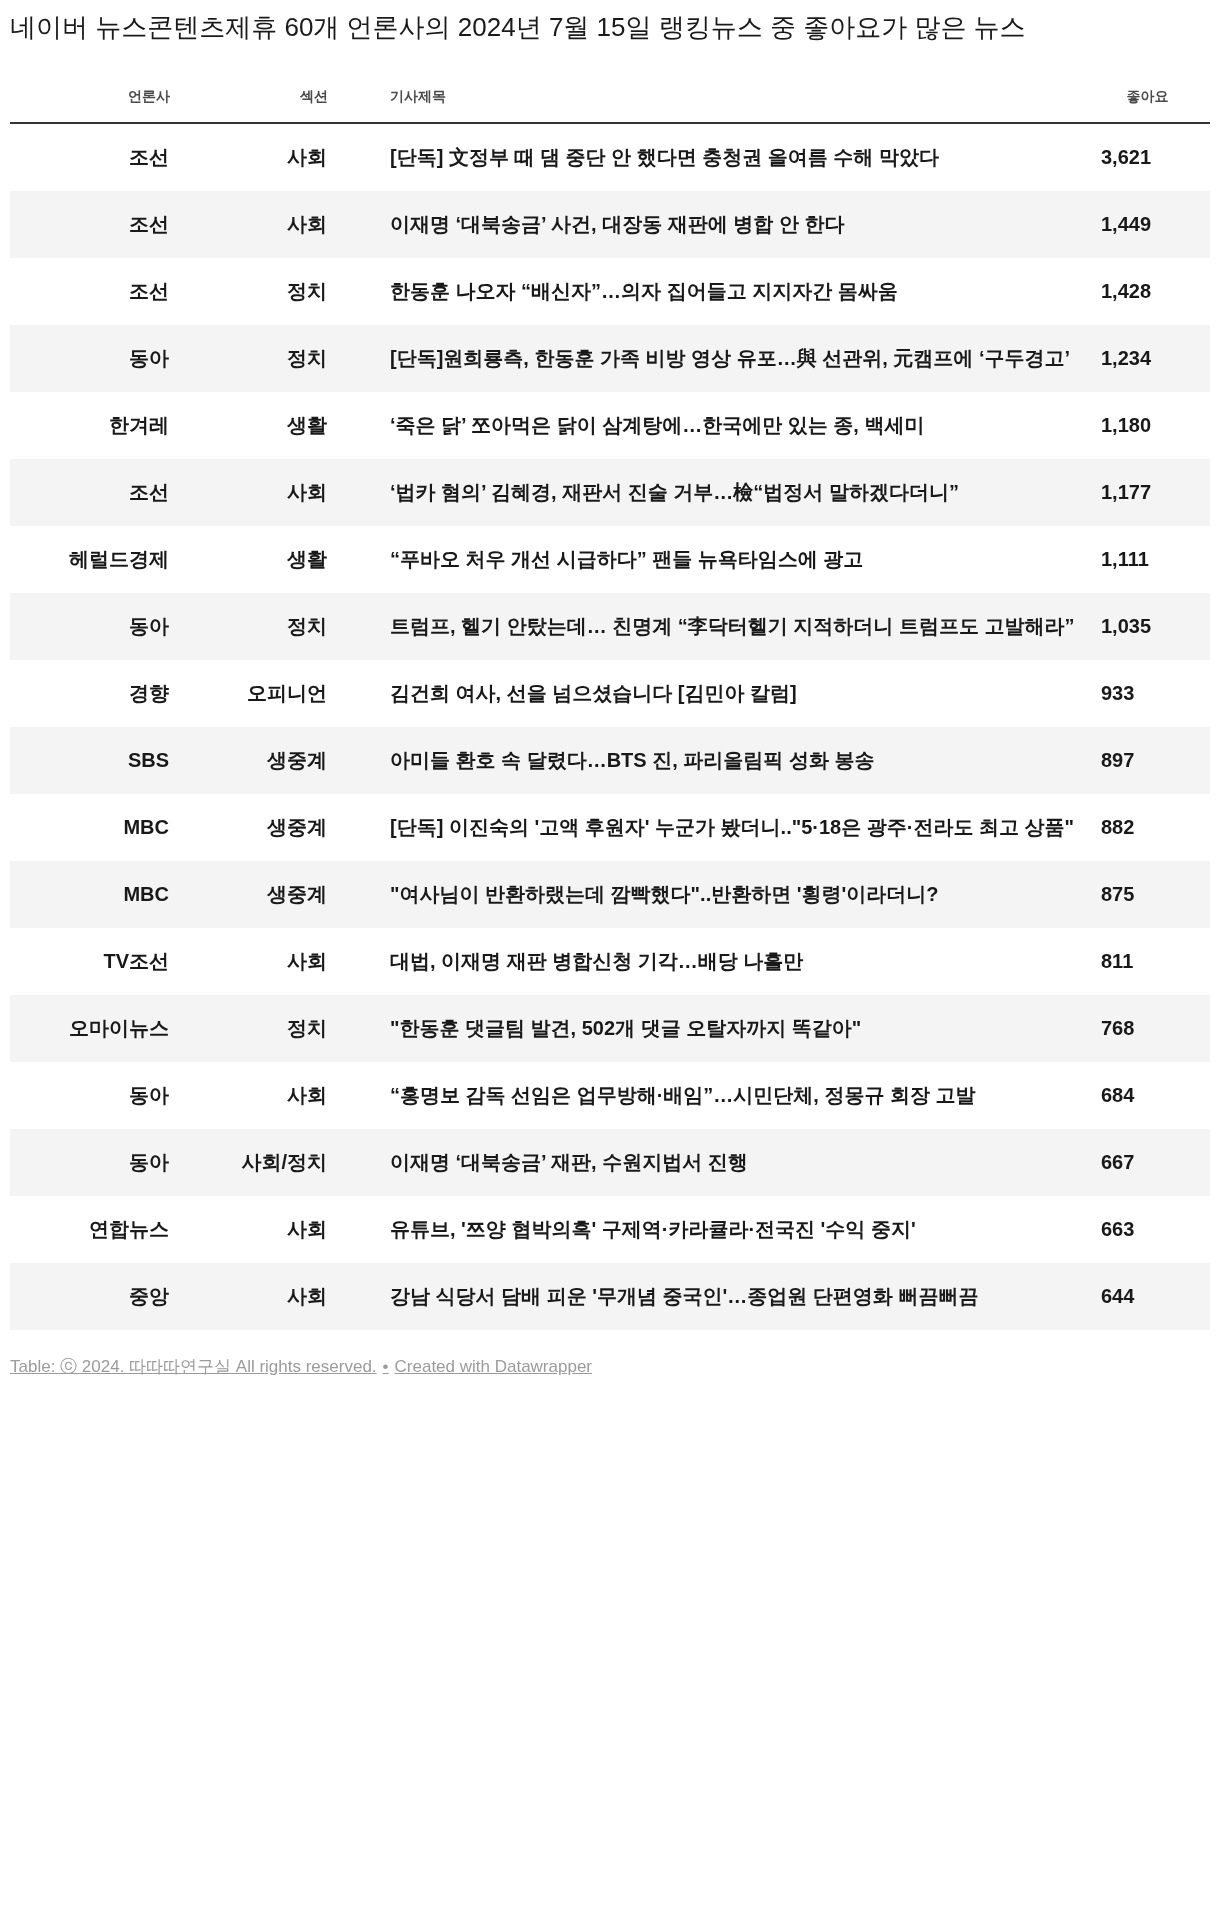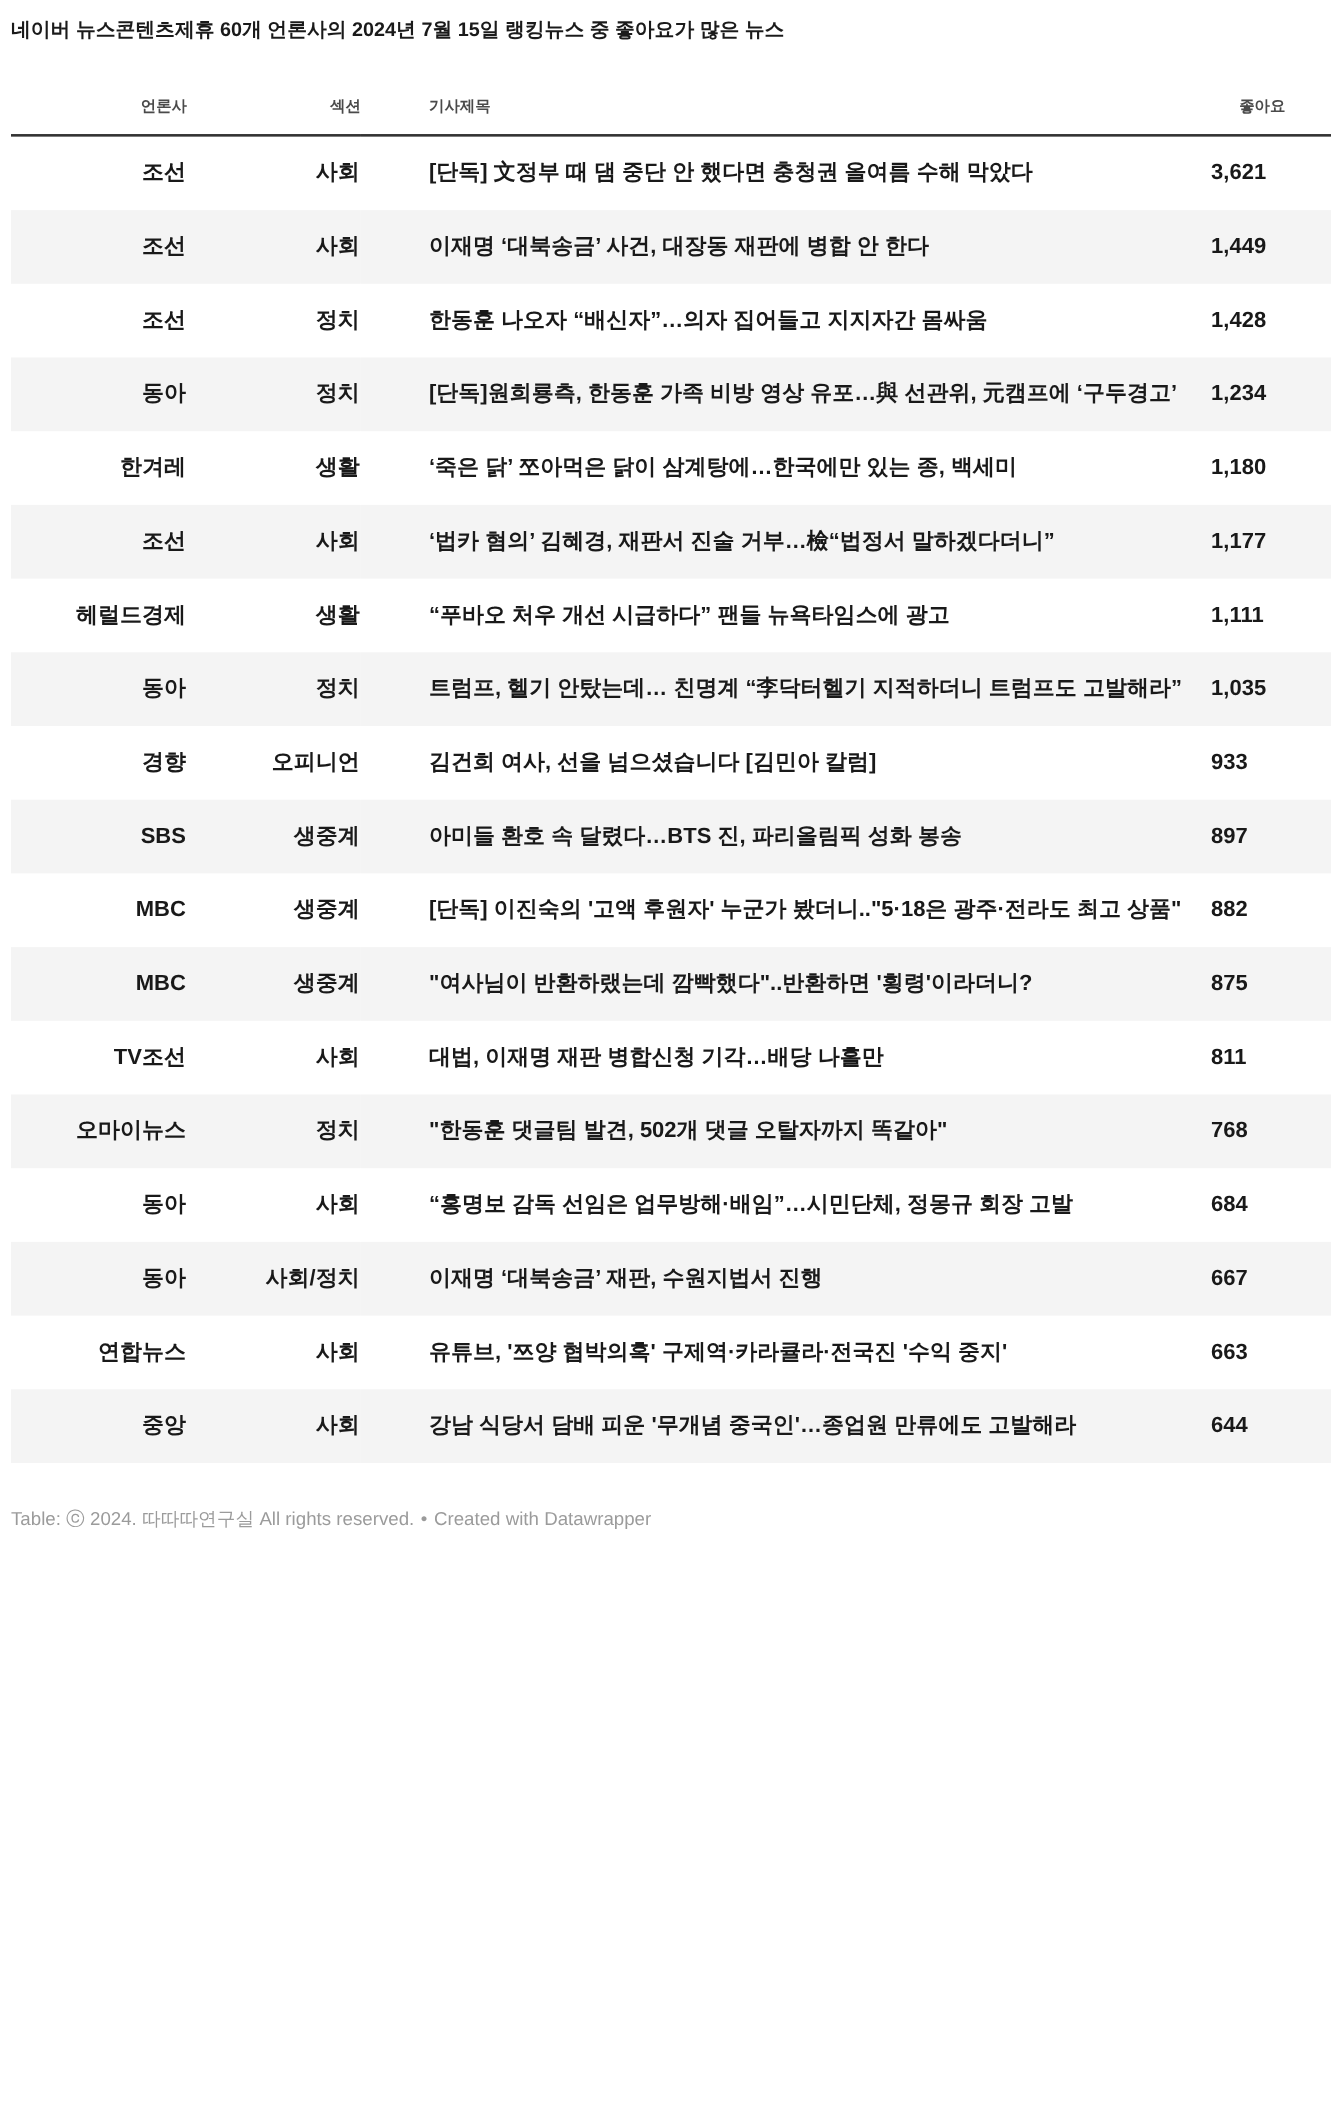--- a/index.html
+++ b/index.html
@@ -11,23 +11,23 @@
     overflow: hidden;
     font-family: "Liberation Sans", "DejaVu Sans", sans-serif;
   }
   .wrap {
     padding: 0 10px;
     box-sizing: border-box;
     width: 1220px;
   }
   .chart-title {
     padding-top: 12px;
-    font-size: 18px;
+    font-size: 26px;
     line-height: 30px;
-    font-weight: 700;
+    font-weight: 400;
     color: #1a1a1a;
   }
   table.dw-table {
     border-collapse: collapse;
     table-layout: fixed;
     width: 1200px;
     margin-top: 46px;
   }
   thead th {
     font-size: 14px;
@@ -47,25 +47,26 @@
     vertical-align: middle;
   }
   tbody tr:nth-child(even) { background: #f4f4f4; }
 
   .col-outlet   { width: 160px; text-align: right; }
   .col-section  { width: 96px;  padding-left: 62px; text-align: right; }
   .col-headline { width: 710px; padding-left: 62px; text-align: left; }
   .col-likes    { padding-right: 15px; }
 
   .footer {
-    margin-top: 40px;
+    margin-top: 26px;
     font-size: 17px;
     line-height: 22px;
     color: #9b9b9b;
     font-weight: 400;
+    text-decoration: underline;
   }
   .footer a {
     color: #9b9b9b;
     text-decoration: none;
   }
   .footer .sep { padding: 0 6px; }
 </style>
 </head>
 <body>
 
@@ -181,21 +182,21 @@
   </tr>
         <tr>
     <td class="col-outlet">연합뉴스</td>
     <td class="col-section">사회</td>
     <td class="col-headline">유튜브, '쯔양 협박의혹' 구제역·카라큘라·전국진 '수익 중지'</td>
     <td class="col-likes">663</td>
   </tr>
         <tr>
     <td class="col-outlet">중앙</td>
     <td class="col-section">사회</td>
-    <td class="col-headline">강남 식당서 담배 피운 '무개념 중국인'…종업원 만류에도 고발해라</td>
+    <td class="col-headline">강남 식당서 담배 피운 '무개념 중국인'…종업원 단편영화 뻐끔뻐끔</td>
     <td class="col-likes">644</td>
   </tr>
       </tbody>
   </table>
 
   <div class="footer">
     <span>Table: ⓒ 2024. 따따따연구실 All rights reserved.</span><span class="sep">•</span><a href="#">Created with Datawrapper</a>
   </div>
 
 </div>

